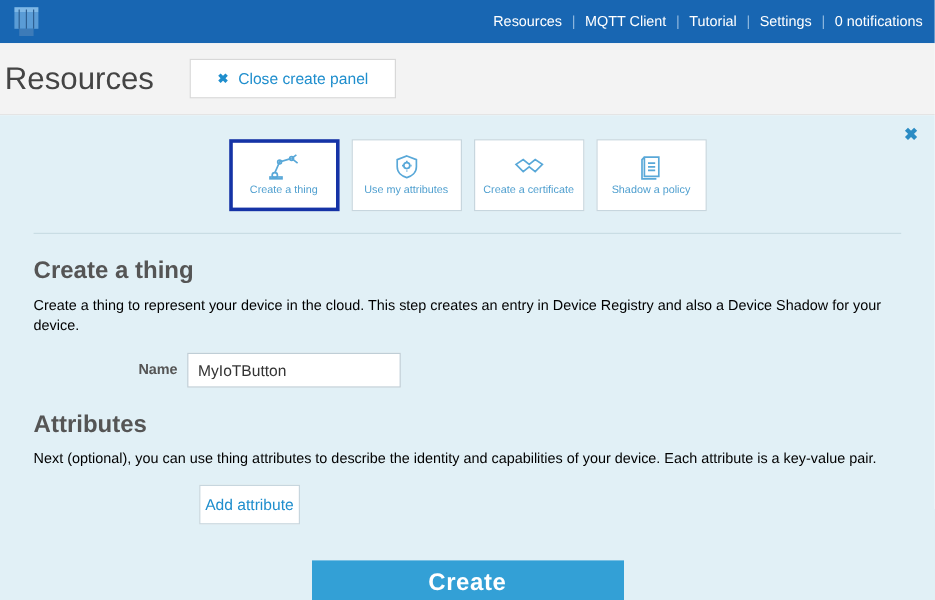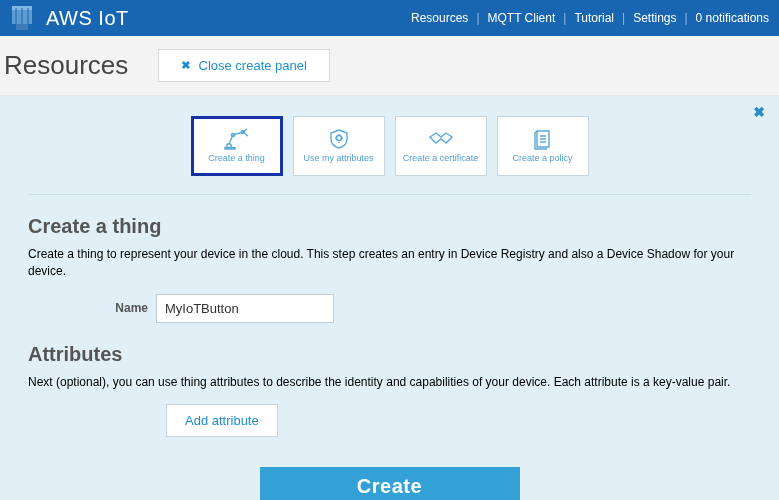--- a/index.html
+++ b/index.html
@@ -32,21 +32,21 @@
   .tile-label { font-size: 9px; color: #4f9fcf; text-align: center; line-height: 1.1; }
 
   .section { padding-top: 20px; }
   .section h2 { font-size: 20px; font-weight: 700; color: #555; margin-bottom: 8px; }
   .section p { font-size: 12px; color: #000000; margin-bottom: 14px; line-height: 1.4; }
 
   .form-row { display: flex; align-items: center; gap: 8px; margin-bottom: 10px; }
   .form-row label { width: 120px; text-align: right; font-size: 12px; color: #555; font-weight: 600; }
   .text-input { width: 178px; padding: 6px 8px; border: 1px solid #bfced6; font-size: 13px; color: #333; background: #fff; }
 
-  .add-attr-btn { border: 1px solid #c7d6de; background: #fff; color: #1f8ecd; padding: 8px 18px; font-size: 13px; cursor: pointer; margin-left: 138px; }
+  .add-attr-btn { border: 1px solid #c7d6de; background: #fff; color: #1f8ecd; padding: 8px 4px; font-size: 13px; cursor: pointer; margin-left: 138px; }
 
   .create-btn-wrap { text-align: center; margin-top: 30px; }
   .create-btn { background: #33a0d6; color: #fff; border: none; padding: 8px 0; width: 260px; font-size: 20px; font-weight: 700; cursor: pointer; letter-spacing: 0.5px; }
 
   svg { display:block; }
 </style>
 </head>
 <body>
 
 <div class="topnav">
@@ -54,21 +54,20 @@
     <span class="brand-icon">
       <svg viewBox="0 0 32 32" width="32" height="32">
         <rect x="6" y="4" width="20" height="4" fill="#7fb8e6"></rect>
         <rect x="6" y="8" width="20" height="14" fill="#5a9cd6"></rect>
         <rect x="10" y="22" width="12" height="6" fill="#3d7bb8"></rect>
         <line x1="10" y1="6" x2="10" y2="22" stroke="#2e5f91" stroke-width="1"></line>
         <line x1="16" y1="6" x2="16" y2="22" stroke="#2e5f91" stroke-width="1"></line>
         <line x1="22" y1="6" x2="22" y2="22" stroke="#2e5f91" stroke-width="1"></line>
       </svg>
     </span>
-    <span class="brand-title">AWS IoT</span>
   </div>
   <div class="topnav-spacer"></div>
   <div class="topnav-links">
     <a>Resources</a>
     <span class="topnav-sep">|</span>
     <a>MQTT Client</a>
     <span class="topnav-sep">|</span>
     <a>Tutorial</a>
     <span class="topnav-sep">|</span>
     <a>Settings</a>
@@ -120,21 +119,21 @@
       </span>
       <span class="tile-label">Create a certificate</span>
     </div>
     <div class="tile">
       <span class="tile-icon">
         <svg viewBox="0 0 28 22" width="28" height="22" stroke="#59a8d8" stroke-width="1.4" fill="none">
           <path d="M8 3 H20 V19 H8 Z M8 3 L6 5 V21 H18"></path>
             <path d="M11 8 H17 M11 11 H17 M11 14 H17"></path>
         </svg>
       </span>
-      <span class="tile-label">Create a policy</span>
+      <span class="tile-label">Shadow a policy</span>
     </div>
   </div>
 
   <div class="section">
     <h2>Create a thing</h2>
     <p>Create a thing to represent your device in the cloud. This step creates an entry in Device Registry and also a Device Shadow for your device.</p>
     <div class="form-row">
       <label>Name</label>
       <input type="text" class="text-input" value="MyIoTButton" style="">
     </div>

